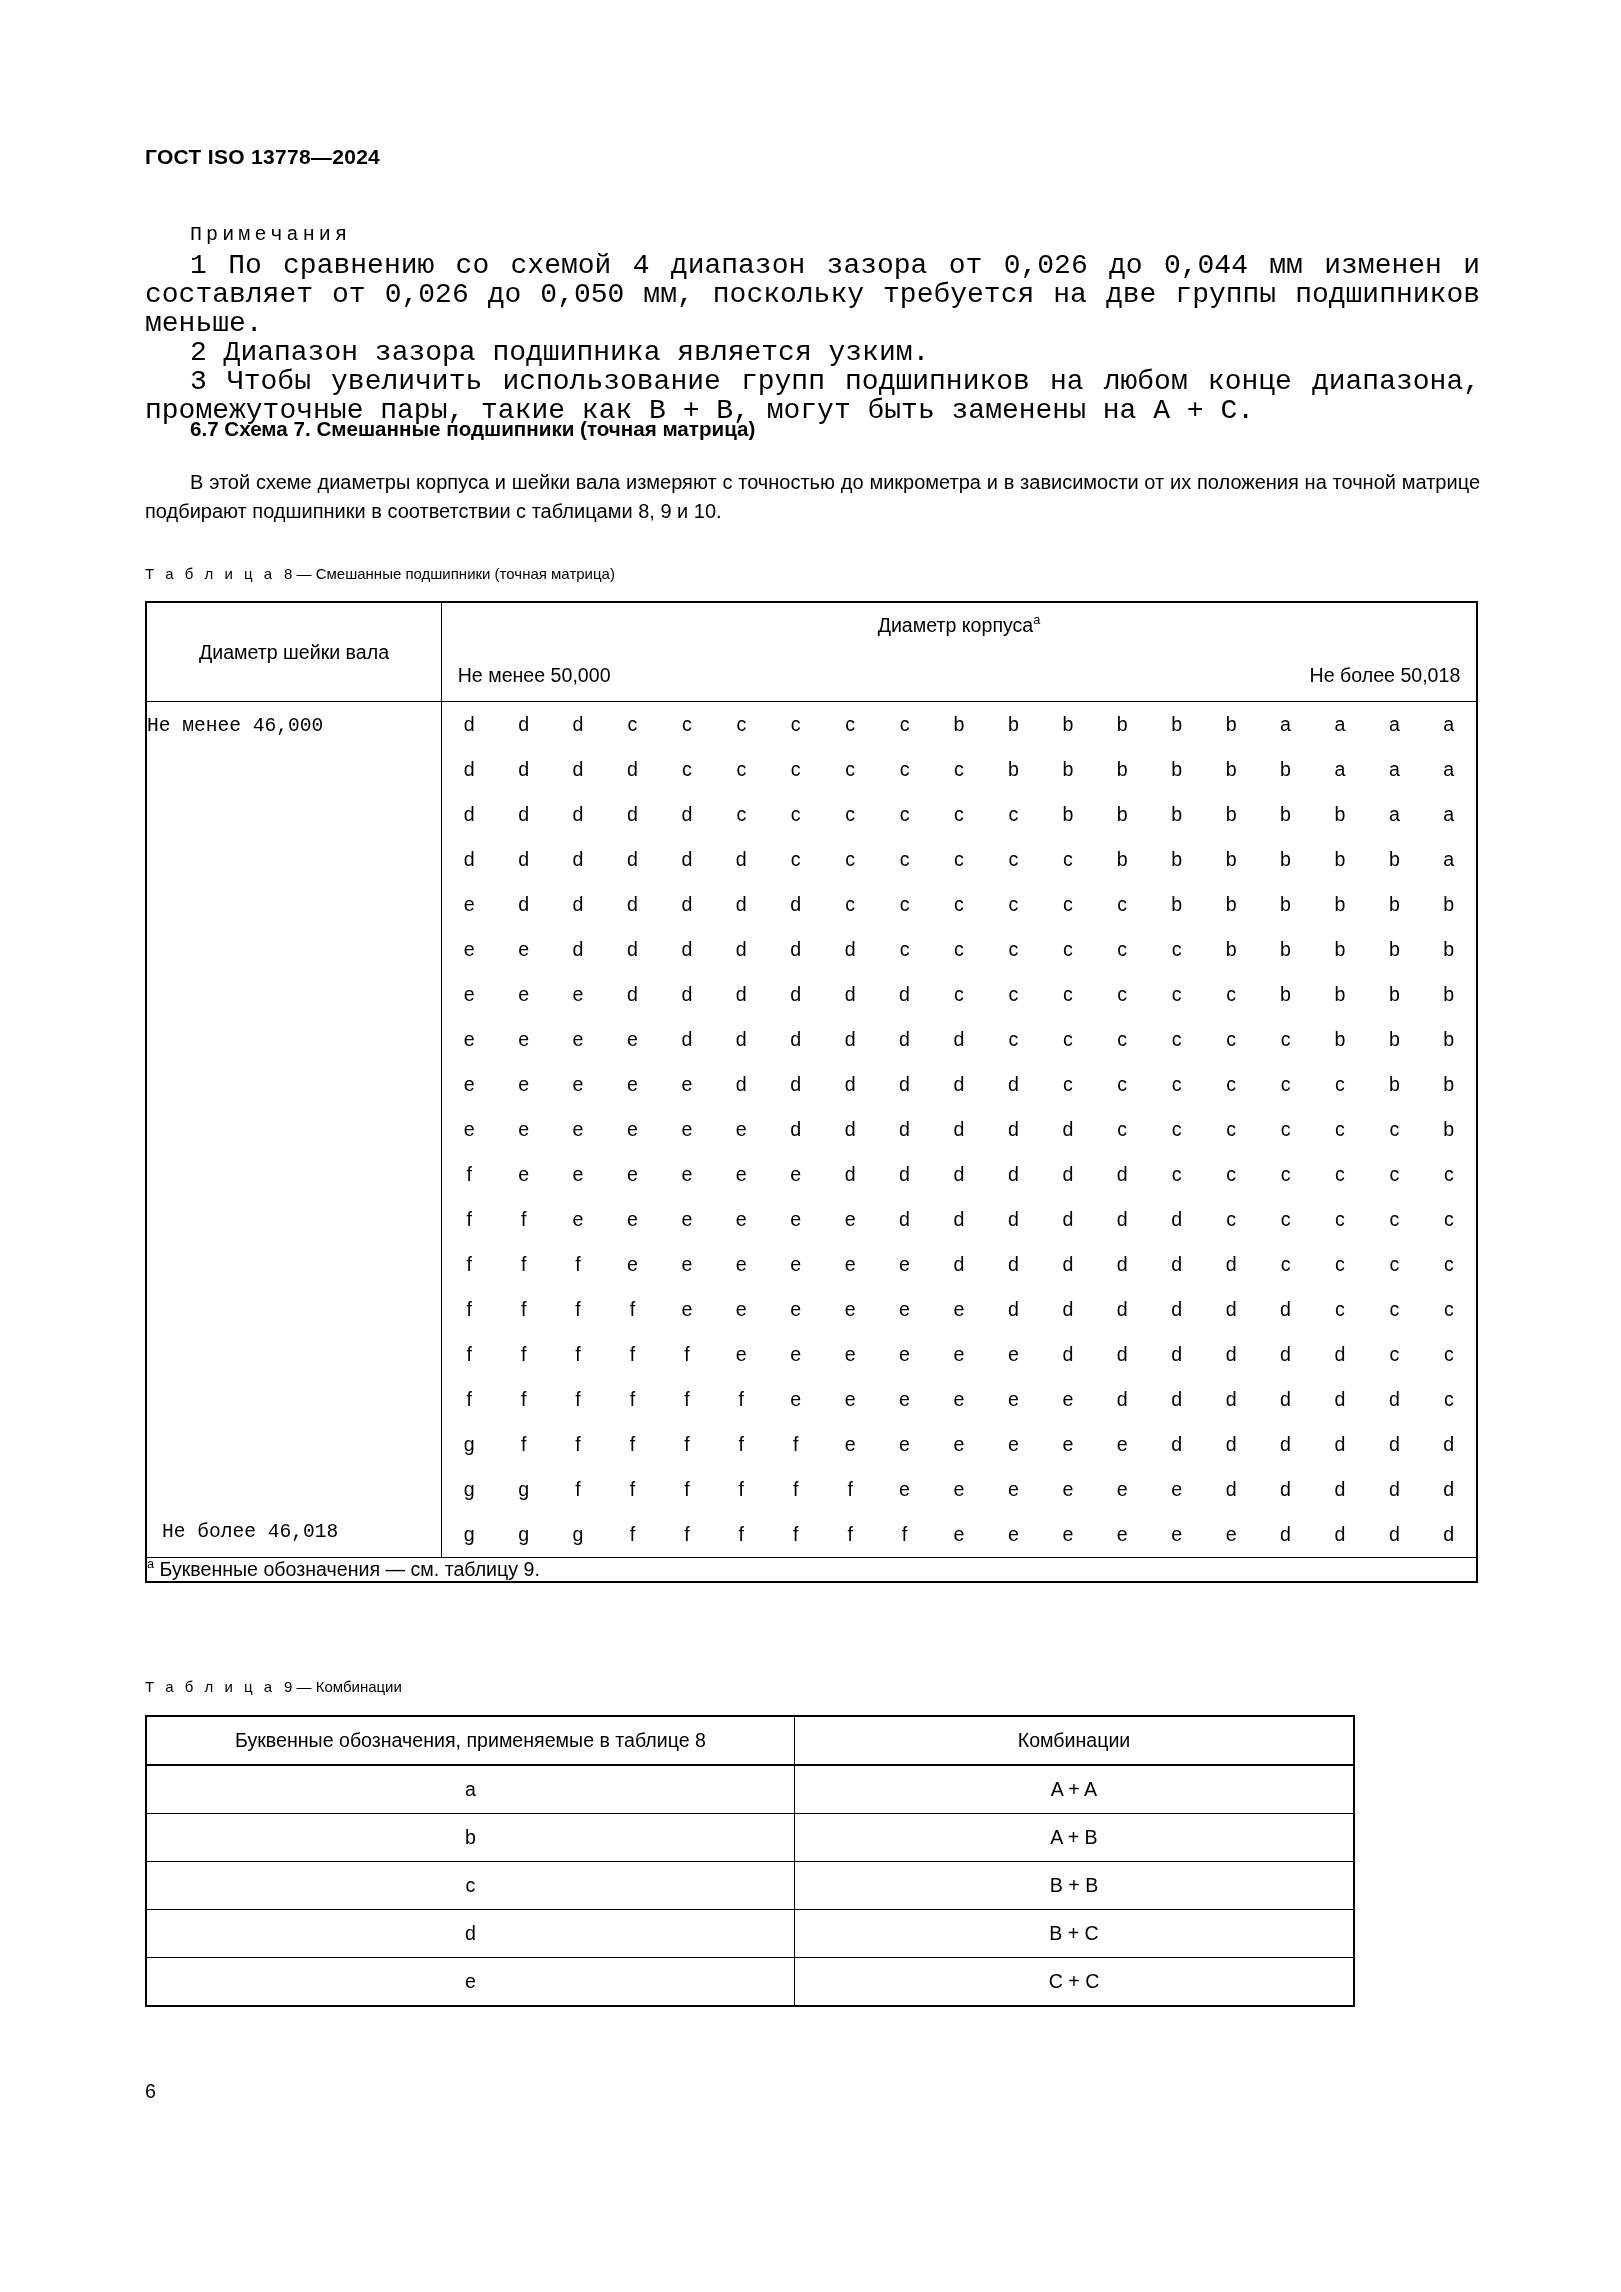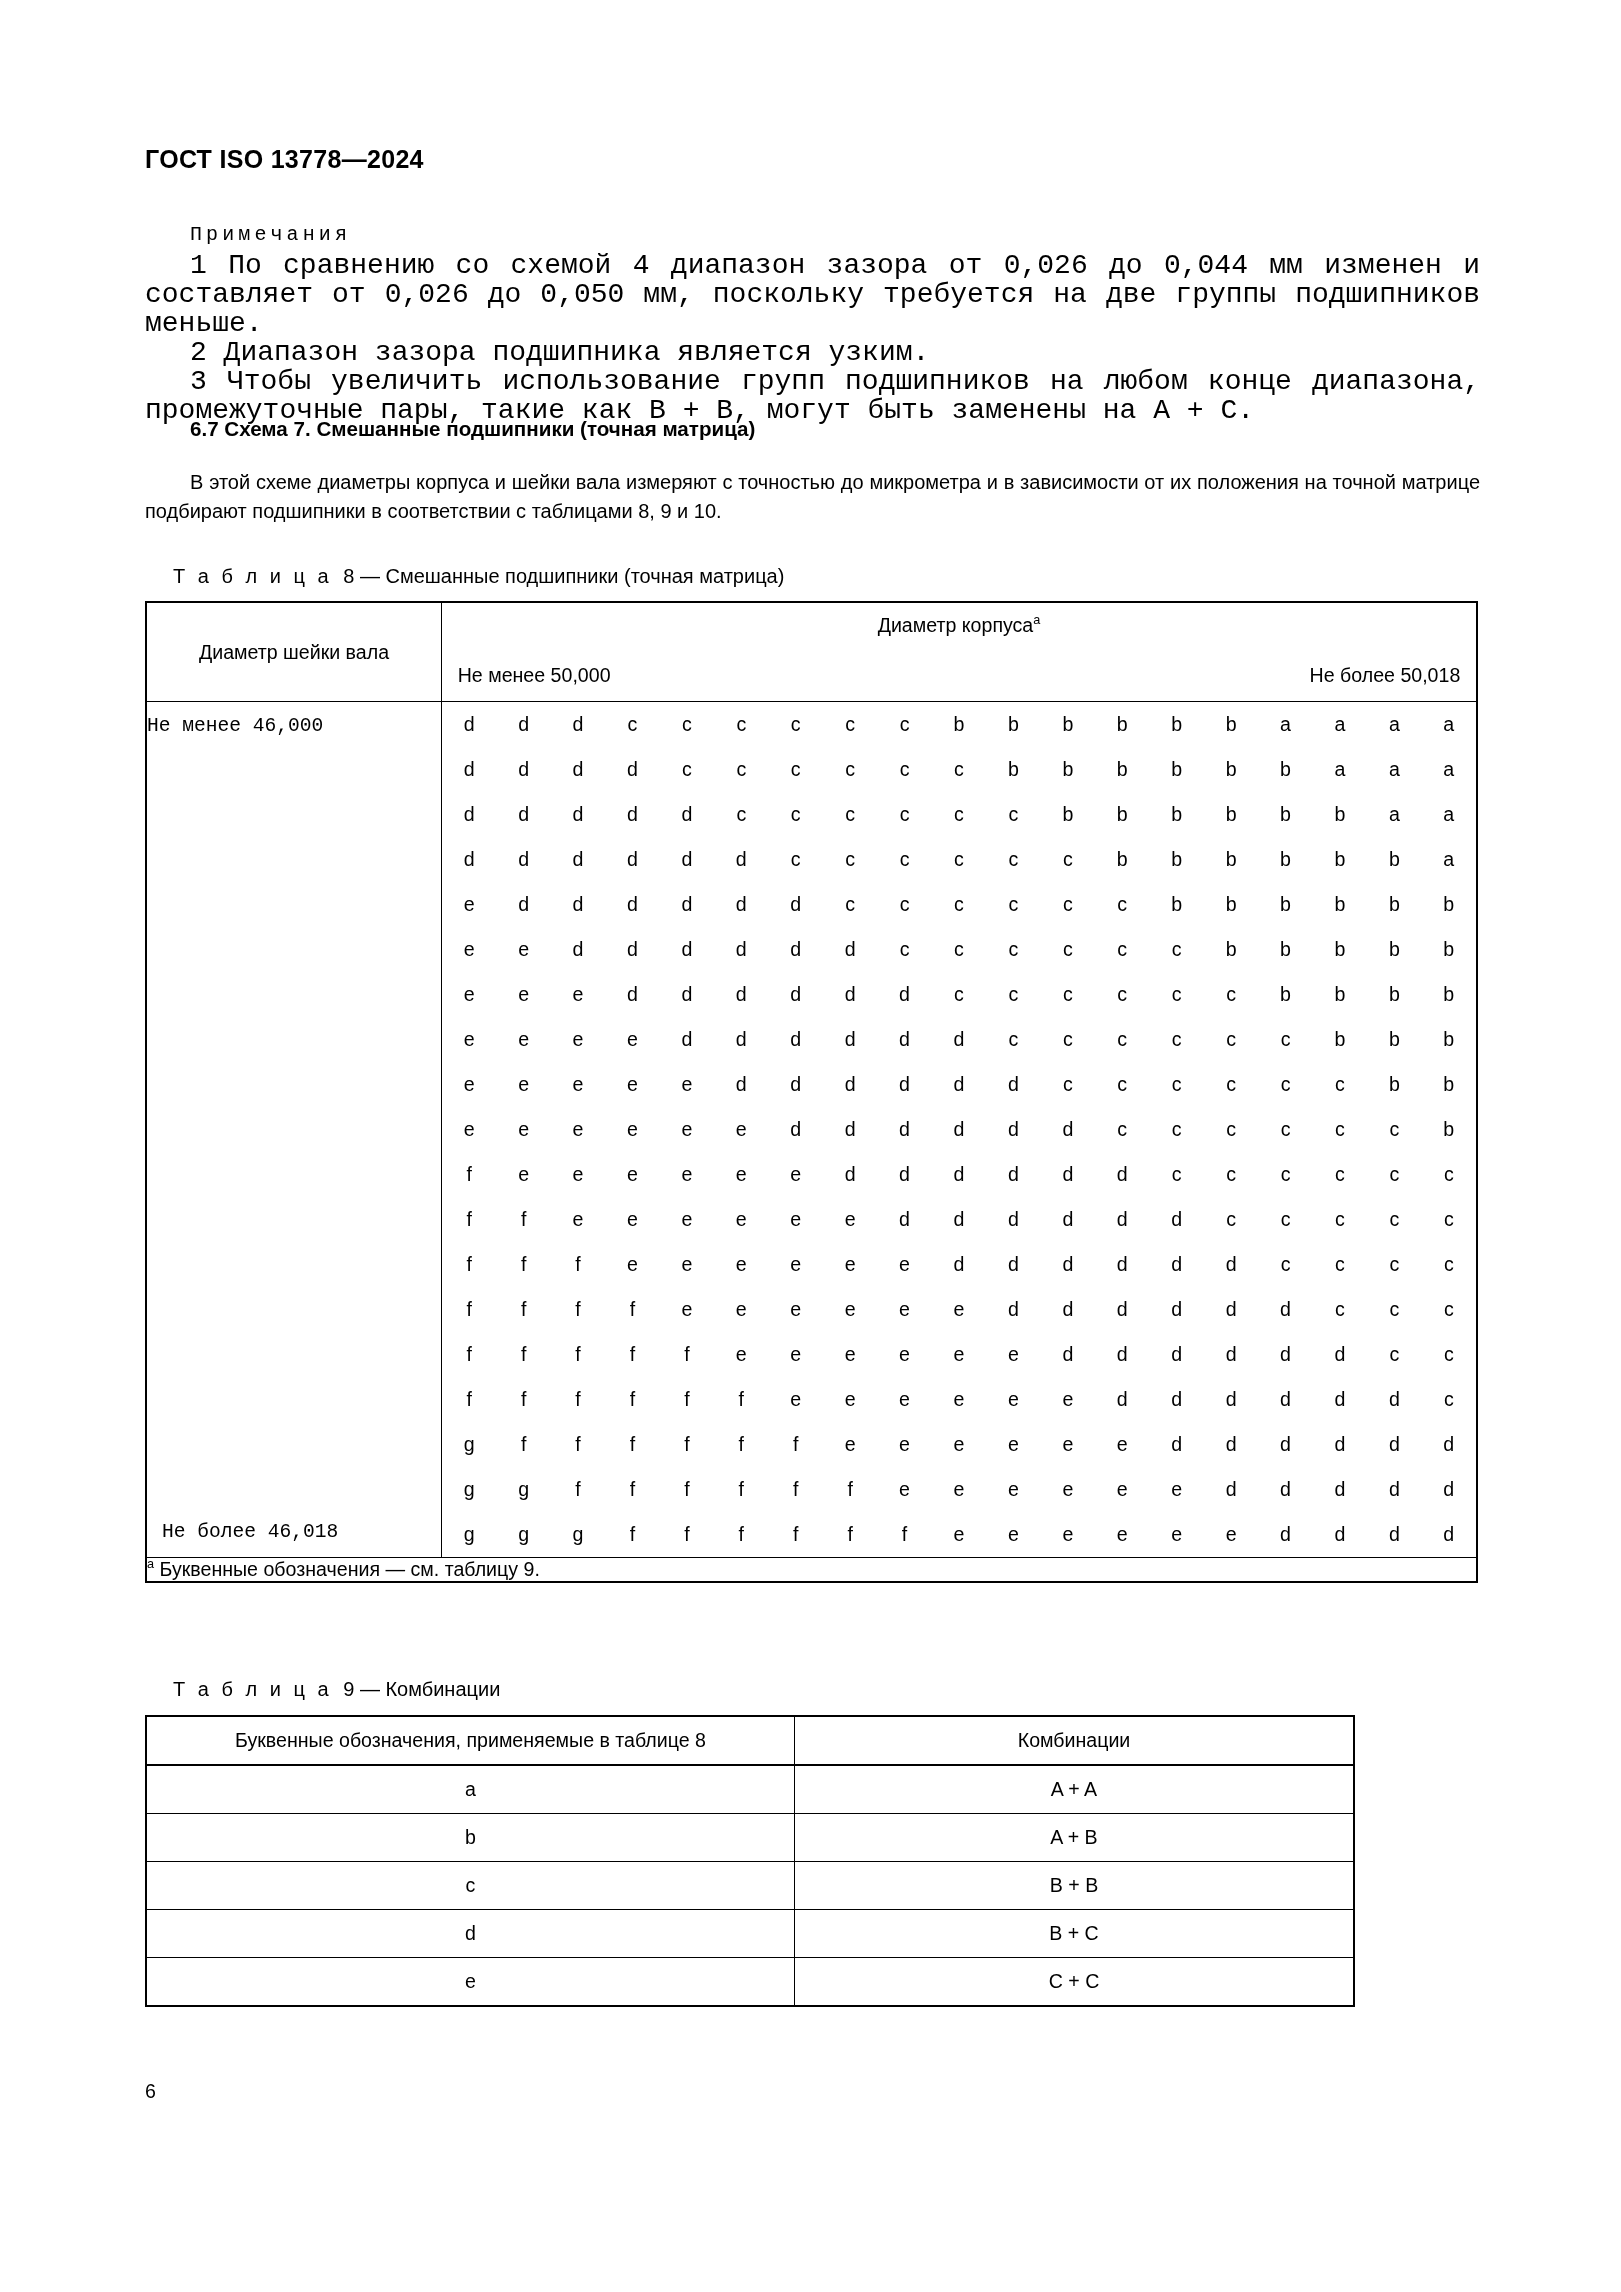--- a/index.html
+++ b/index.html
@@ -28,21 +28,21 @@
     left: 145px;
     top: 0;
     width: 1335px;
   }
 
   
   .runhead {
     position: absolute;
     left: 0px;
     top: 145px;
-    font-size: 25px;
+    font-size: 21px;
     font-weight: bold;
     letter-spacing: 0.3px;
     white-space: nowrap;
   }
 
   
   .notes-block {
     position: absolute;
     left: 0;
     top: 223px;
@@ -80,23 +80,22 @@
     top: 468px;
     width: 1335px;
     font-size: 20px;
     line-height: 29px;
     text-align: justify;
     text-indent: 45px;
   }
 
   
   .tbl-caption {
-    font-size: 20px;
+    font-size: 15px;
     white-space: nowrap;
-    margin-left: 28px;
   }
   .tbl-caption .lbl { letter-spacing: 3.5px; }
   #cap8 { position: absolute; left: 0px; top: 565px; }
   #cap9 { position: absolute; left: 0px; top: 1678px; }
 
   
   .t8-wrap {
     position: absolute;
     left: 0px;
     top: 601px;

